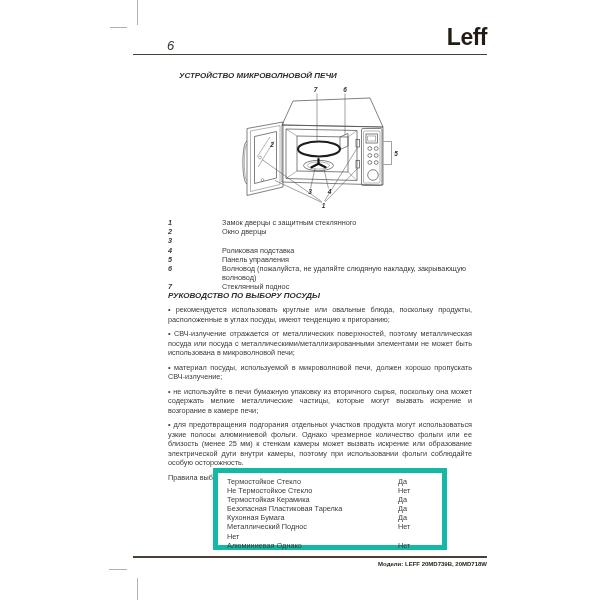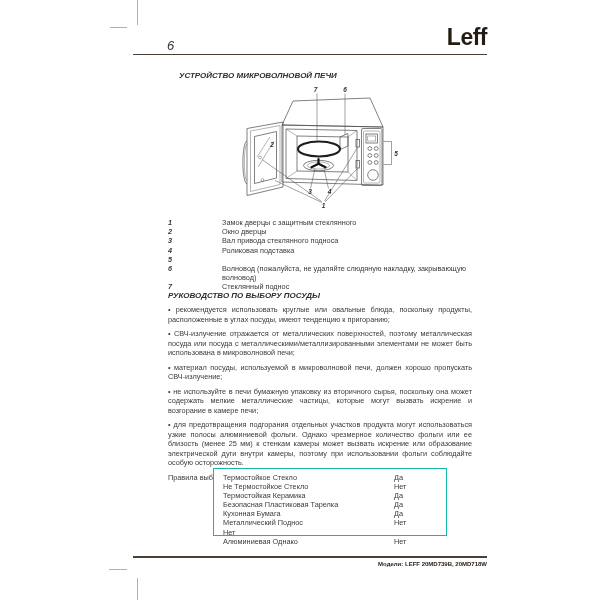--- a/index.html
+++ b/index.html
@@ -18,21 +18,21 @@
   
   .sec-title{position:absolute;left:168px;width:320px;font-size:8px;font-weight:bold;font-style:italic;color:#2e2e2e;}
   .textcol{position:absolute;left:168px;width:320px;}
   .textcol p{margin:0 16px 5px 0;font-size:7.3px;line-height:9.5px;text-align:justify;color:#3a3a3a;}
   .textcol p.intro{text-align:left;margin-top:3px;}
   
   .parts{position:absolute;left:168px;top:218px;width:320px;}
   .part-row{display:grid;grid-template-columns:54px 1fr;font-size:7.3px;line-height:9.2px;color:#3a3a3a;}
   .part-row .num{font-weight:bold;font-style:italic;}
   
-  .ware-table{position:absolute;left:213px;top:468px;width:234px;height:68px;border:1px solid #14b8a6;background:#fff;padding:4px 0 0 9px;box-sizing:border-box;}
+  .ware-table{position:absolute;left:213px;top:468px;width:234px;height:82px;border:5px solid #14b8a6;background:#fff;padding:4px 0 0 9px;box-sizing:border-box;}
   .ware-row{display:grid;grid-template-columns:171px 1fr;font-size:7.3px;line-height:9.1px;color:#3a3a3a;}
   
   .footer-models{position:absolute;top:561px;right:113px;font-size:6px;font-weight:bold;color:#241c12;}
   
   .diagram{position:absolute;left:220px;top:85px;width:200px;height:125px;}
   .diagram .ln{fill:none;stroke:#4a4a4a;stroke-width:0.7;}
   .diagram .thin{fill:none;stroke:#5a5a5a;stroke-width:0.45;}
   .diagram .callout{fill:none;stroke:#555;stroke-width:0.55;}
   .diagram .heavy{fill:none;stroke:#1c1c1c;stroke-width:2.1;}
   .diagram .rotor{fill:none;stroke:#141414;stroke-width:2.2;stroke-linecap:round;}
@@ -115,28 +115,28 @@
     <div class="part-row">
       <span class="num">1</span>
       <span>Замок дверцы с защитным стеклянного</span>
     </div>
     <div class="part-row">
       <span class="num">2</span>
       <span>Окно дверцы</span>
     </div>
     <div class="part-row">
       <span class="num">3</span>
-      <span>Вал привода стеклянного подноса</span>
     </div>
     <div class="part-row">
       <span class="num">4</span>
       <span>Роликовая подставка</span>
     </div>
     <div class="part-row">
       <span class="num">5</span>
+      <span>Панель управления</span>
     </div>
     <div class="part-row">
       <span class="num">6</span>
       <span>Волновод (пожалуйста, не удаляйте слюдяную накладку, закрывающую волновод)</span>
     </div>
     <div class="part-row">
       <span class="num">7</span>
       <span>Стеклянный поднос</span>
     </div>
   </div>

